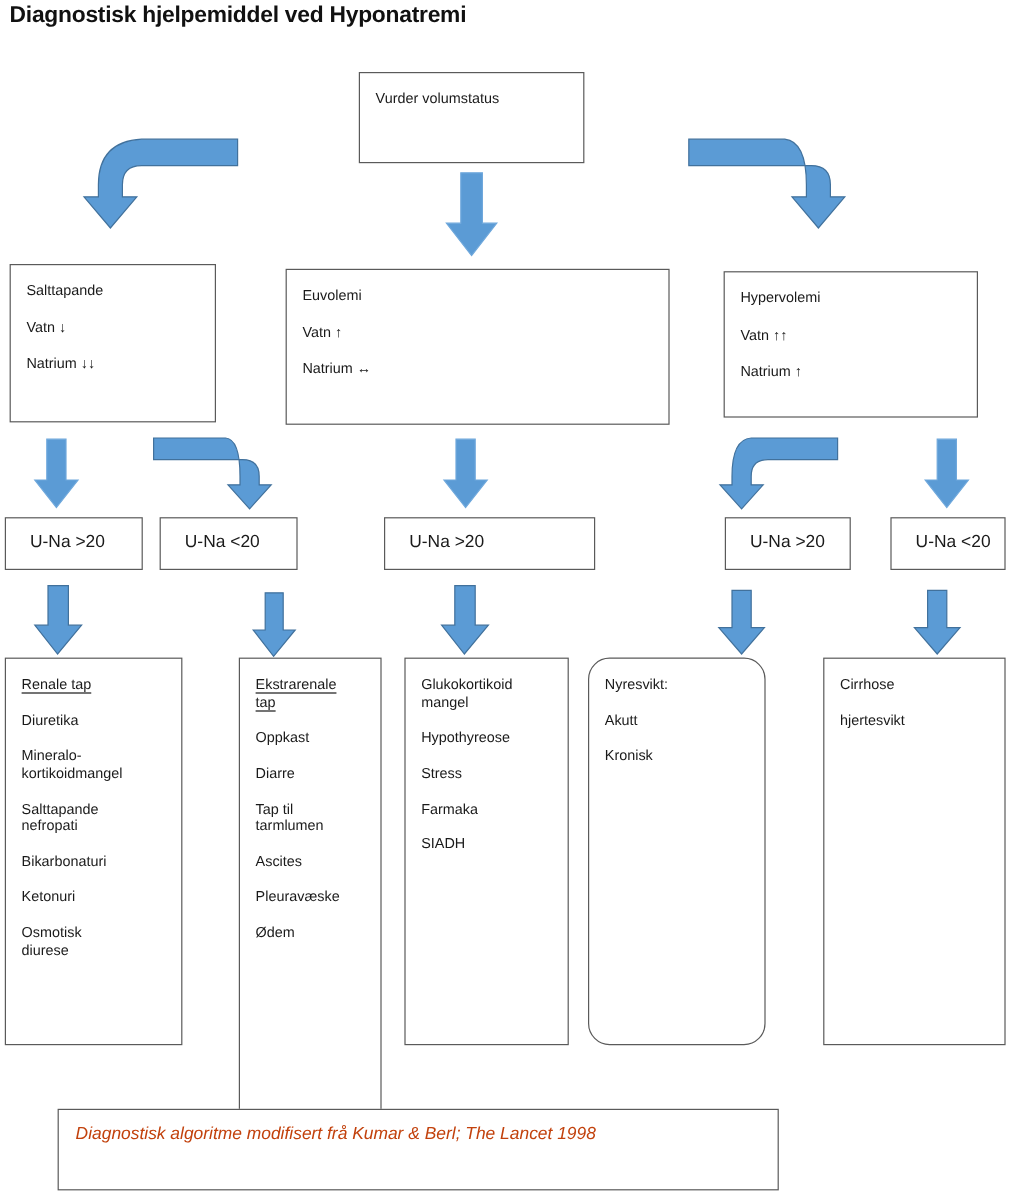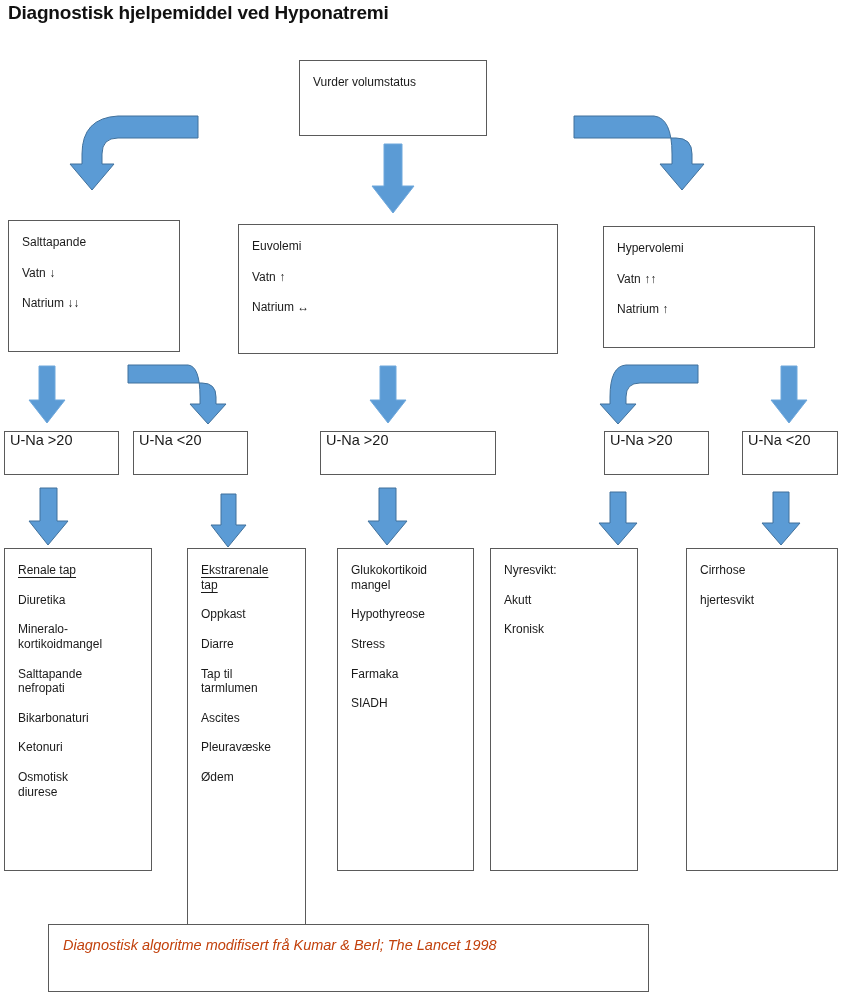--- a/index.html
+++ b/index.html
@@ -50,21 +50,22 @@
     margin-bottom: 16px;
   }
   .stack .line:last-child {
     margin-bottom: 16px;
   }
   .stack-tight .line {
     margin-bottom: 15px;
   }
   .una {
     display: flex;
-    padding-left: 5px;
+    align-items: center;
+    padding-left: 20px;
   }
   .una .line {
     font-size: 14.5px;
   }
   .hdr {
     text-decoration: underline;
     text-underline-offset: 2.5px;
   }
   .caption {
     position: absolute;
@@ -219,42 +220,42 @@
     <div class="line">Mineralo-
 kortikoidmangel</div>
     <div class="line">Salttapande
 nefropati</div>
     <div class="line">Bikarbonaturi</div>
     <div class="line">Ketonuri</div>
     <div class="line">Osmotisk
 diurese</div>
   </div>
 
-  <div class="box pad stack-tight" style="left:187px; top:548px; width:119px; height:405px;">
+  <div class="box pad stack-tight" style="left:199px; top:548px; width:119px; height:405px;">
     <div class="line hdr">Ekstrarenale
 tap</div>
     <div class="line">Oppkast</div>
     <div class="line">Diarre</div>
     <div class="line">Tap til
 tarmlumen</div>
     <div class="line">Ascites</div>
     <div class="line">Pleuravæske</div>
     <div class="line">Ødem</div>
   </div>
 
   <div class="box pad stack-tight" style="left:337px; top:548px; width:137px; height:323px;">
     <div class="line">Glukokortikoid
 mangel</div>
     <div class="line">Hypothyreose</div>
     <div class="line">Stress</div>
     <div class="line">Farmaka</div>
     <div class="line">SIADH</div>
   </div>
 
-  <div class="box pad stack-tight" style="left:490px; top:548px; width:148px; height:323px;">
+  <div class="box pad stack-tight" style="left:490px; top:548px; width:148px; height:323px;border-radius:18px;">
     <div class="line">Nyresvikt:</div>
     <div class="line">Akutt</div>
     <div class="line">Kronisk</div>
   </div>
 
   <div class="box pad stack-tight" style="left:686px; top:548px; width:152px; height:323px;">
     <div class="line">Cirrhose</div>
     <div class="line">hjertesvikt</div>
   </div>
 

